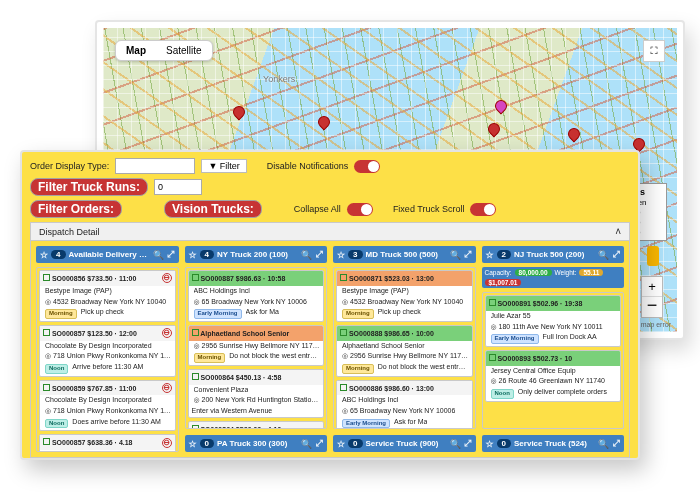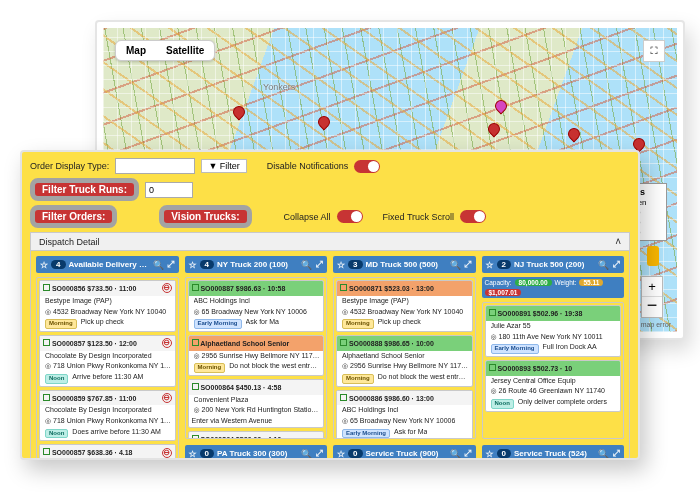--- a/index.html
+++ b/index.html
@@ -13,27 +13,27 @@
               linear-gradient(110deg,#dfe9c8 0 25%,#aee1f9 25% 55%,#dfe9c8 55% 70%,#aee1f9 70% 100%);
               overflow:hidden; }
   .roads::before,.roads::after{content:"";position:absolute;inset:0;background:
     repeating-linear-gradient( 35deg,rgba(233,170,60,.55) 0 2px,transparent 2px 22px),
     repeating-linear-gradient(-20deg,rgba(210,90,60,.5) 0 2px,transparent 2px 30px),
     repeating-linear-gradient( 80deg,rgba(120,170,70,.6) 0 1px,transparent 1px 18px);}
   .roads::after{background:
     repeating-linear-gradient(  0deg,rgba(255,255,255,.5) 0 1px,transparent 1px 14px),
     repeating-linear-gradient( 90deg,rgba(255,255,255,.5) 0 1px,transparent 1px 14px);}
   .map-label{position:absolute;font-size:9px;color:#777;text-shadow:0 0 2px #fff;}
-  .city1{top:54px;left:160px;} .city2{top:120px;left:70px;}
+  .city1{top:46px;left:160px;} .city2{top:120px;left:70px;}
   .pin{position:absolute;width:12px;height:12px;border-radius:50% 50% 50% 0;
        transform:rotate(-45deg);border:1px solid #900;}
   .pin.red{background:#c73030;} .pin.mag{background:#d646c0;}
   .map-tabs{position:absolute;top:12px;left:12px;display:flex;background:#fff;
             border:1px solid #ccc;border-radius:6px;font-size:10px;box-shadow:0 1px 3px rgba(0,0,0,.2);}
-  .map-tabs span{padding:4px 10px;cursor:pointer;font-weight:bold;}
+  .map-tabs span{padding:4px 10px;cursor:pointer;}
   .fs-btn{position:absolute;top:12px;right:12px;width:22px;height:22px;background:#fff;
           border:1px solid #ccc;display:flex;align-items:center;justify-content:center;font-size:10px;}
 
   .trucks-legend{position:absolute;top:155px;right:10px;width:55px;background:#fff;
                  border:1px solid #999;font-size:8px;padding:3px;}
   .trucks-legend b{font-size:9px;}
   .lg-row{display:flex;align-items:center;gap:3px;margin-top:1px;}
   .sw{width:8px;height:8px;display:inline-block;}
   .pegman{position:absolute;right:18px;top:218px;width:12px;height:20px;background:#f7b500;border-radius:3px;}
   .zoom{position:absolute;right:14px;top:248px;width:22px;background:#fff;border:1px solid #bbb;}
@@ -42,22 +42,22 @@
   .report-link{position:absolute;right:6px;bottom:4px;font-size:7px;color:#666;}
 
   
   .front{position:absolute;top:150px;left:20px;width:620px;height:310px;background:#fde047;
          border:2px solid #e3e3e3;border-radius:4px;box-shadow:6px 10px 22px rgba(0,0,0,.22);
          padding:6px 8px;overflow:hidden;font-size:9px;color:#222;}
   .row{display:flex;align-items:center;gap:6px;margin-bottom:4px;flex-wrap:wrap;}
   .lbl{font-size:9px;}
   .input{border:1px solid #aaa;height:16px;width:48px;padding:0 3px;font-size:9px;}
   .filter-btn{background:#fff;border:1px solid #bbb;padding:1px 6px;font-size:9px;}
-  .redbtn{background:#c73434;color:#fff;border:5px solid #a3a3a3;border-radius:8px;
-          padding:1px 7px;font-size:10px;font-weight:bold;}
+  .redbtn{background:#c73434;color:#fff;border:1px solid #a3a3a3;border-radius:8px;
+          padding:1px 7px;font-size:12px;font-weight:bold;}
   .toggle{width:26px;height:13px;background:#c73434;border-radius:7px;position:relative;display:inline-block;}
   .toggle::after{content:"";position:absolute;right:1px;top:1px;width:11px;height:11px;background:#fff;border-radius:50%;}
   .tab-hdr{border:1px solid #c9c9c9;border-bottom:0;background:#f0f0f0;display:flex;
            justify-content:space-between;align-items:center;padding:3px 8px;font-size:9px;margin-top:2px;text-align:center;}
   .caret{font-size:10px;}
 
   .board{border:1px solid #c9c9c9;padding:5px;display:flex;gap:6px;height:218px;overflow:hidden;}
   .col{flex:1 1 0;min-width:0;display:flex;flex-direction:column;gap:4px;}
   .col-hdr{background:#3f7fc1;color:#fff;font-size:8px;font-weight:bold;padding:3px 4px;
            border-radius:2px;display:flex;align-items:center;gap:3px;}

